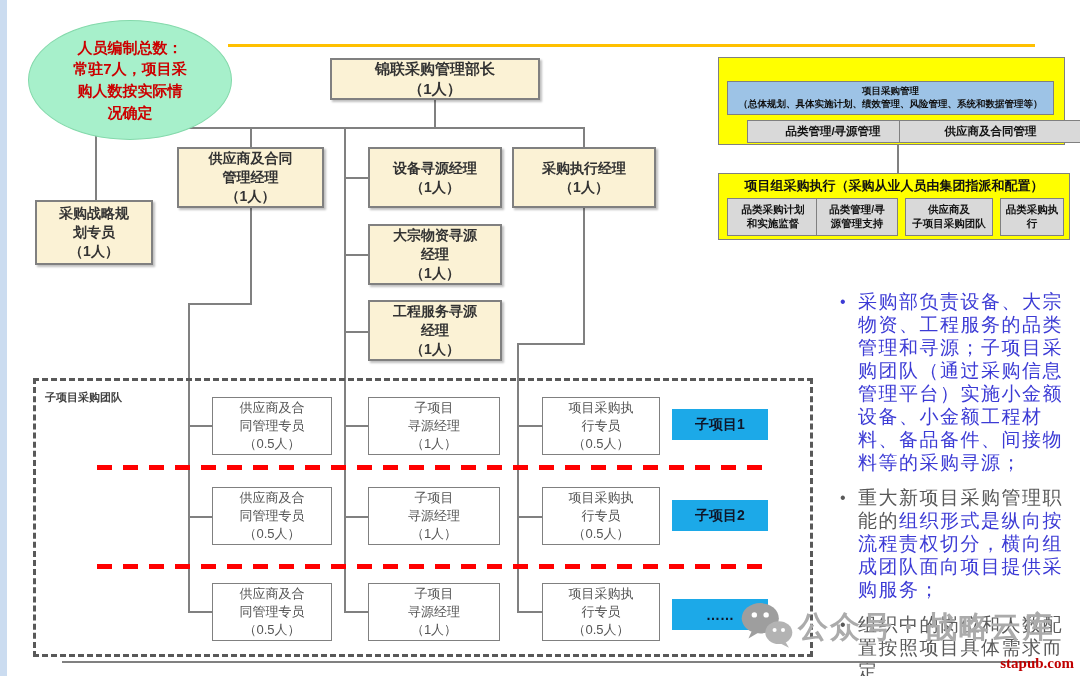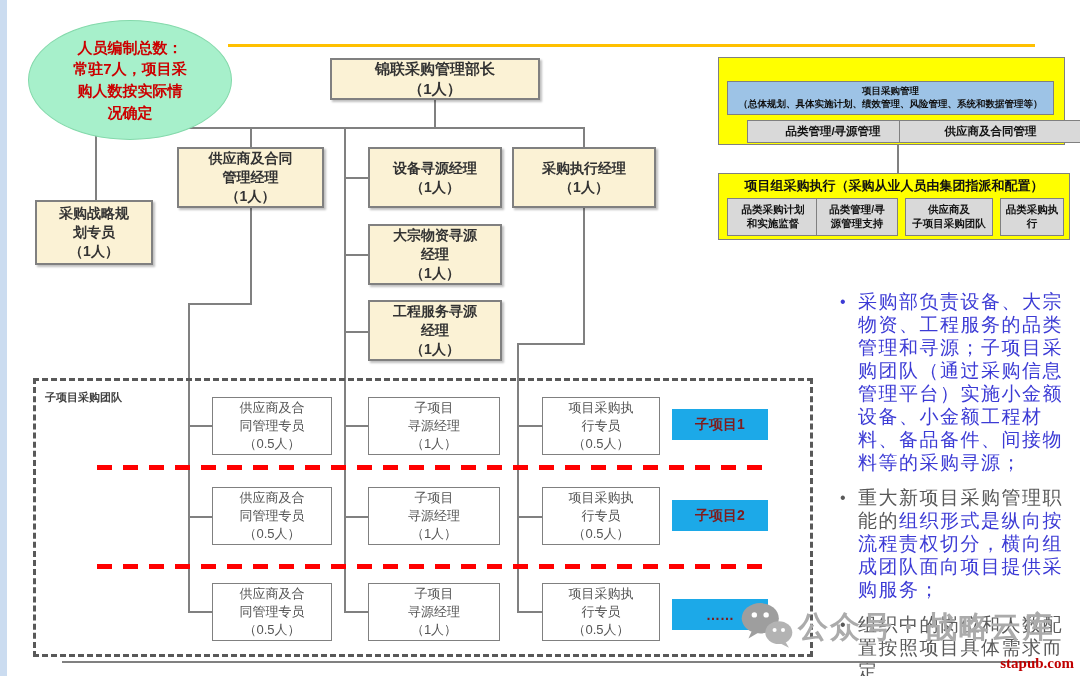--- a/index.html
+++ b/index.html
@@ -20,21 +20,21 @@
   .box{position:absolute;display:flex;align-items:center;justify-content:center;text-align:center;
     white-space:pre-line;box-sizing:border-box;}
   .cream{background:var(--cream);border:2px solid var(--line-gray);color:#333;font-weight:bold;
     font-size:14px;line-height:1.35;box-shadow:2px 2px 2px rgba(0,0,0,.25);}
   .whitebox{background:#fff;border:1.5px solid var(--line-gray);color:#555;font-size:13px;line-height:1.4;}
   .line{position:absolute;background:var(--line-gray);}
   .dashedbox{position:absolute;left:33px;top:378px;width:780px;height:279px;border:3px dashed var(--bullet-gray);box-sizing:border-box;}
   .subteam-label{position:absolute;left:45px;top:390px;font-size:11px;font-weight:bold;color:#404040;}
   .redline{position:absolute;height:5px;left:97px;width:675px;
     background:repeating-linear-gradient(90deg,var(--red-dashed) 0 15px,transparent 15px 26px);}
-  .bluetag{background:var(--project-blue);color:#7f1d1d;font-weight:bold;font-size:14px;border:none;text-align:right;}
+  .bluetag{background:var(--project-blue);color:#0f172a;font-weight:bold;font-size:14px;border:none;text-align:right;}
   .panel{position:absolute;background:var(--panel-yellow);border:1.6px solid var(--line-gray);box-sizing:border-box;}
   .panel-title{position:absolute;left:0;right:0;text-align:center;font-weight:bold;color:#111;}
   .panel-sub{position:absolute;display:flex;align-items:center;justify-content:center;text-align:center;
     box-sizing:border-box;white-space:pre-line;font-weight:bold;color:#111;}
   .bullets{position:absolute;left:840px;top:290px;width:240px;display:flex;flex-direction:column;gap:12px;}
   .bullet{display:flex;font-size:19px;letter-spacing:1.5px;line-height:23px;}
   .bullet .mark{width:18px;flex:none;font-size:16px;}
   .t-blue{color:var(--bullet-blue);} .t-gray{color:var(--bullet-gray);}
   .watermark{position:absolute;left:798px;top:607px;font-size:30px;letter-spacing:2px;color:var(--watermark-gray);font-weight:bold;z-index:6;}
   .wicon{position:absolute;left:740px;top:600px;z-index:6;}

